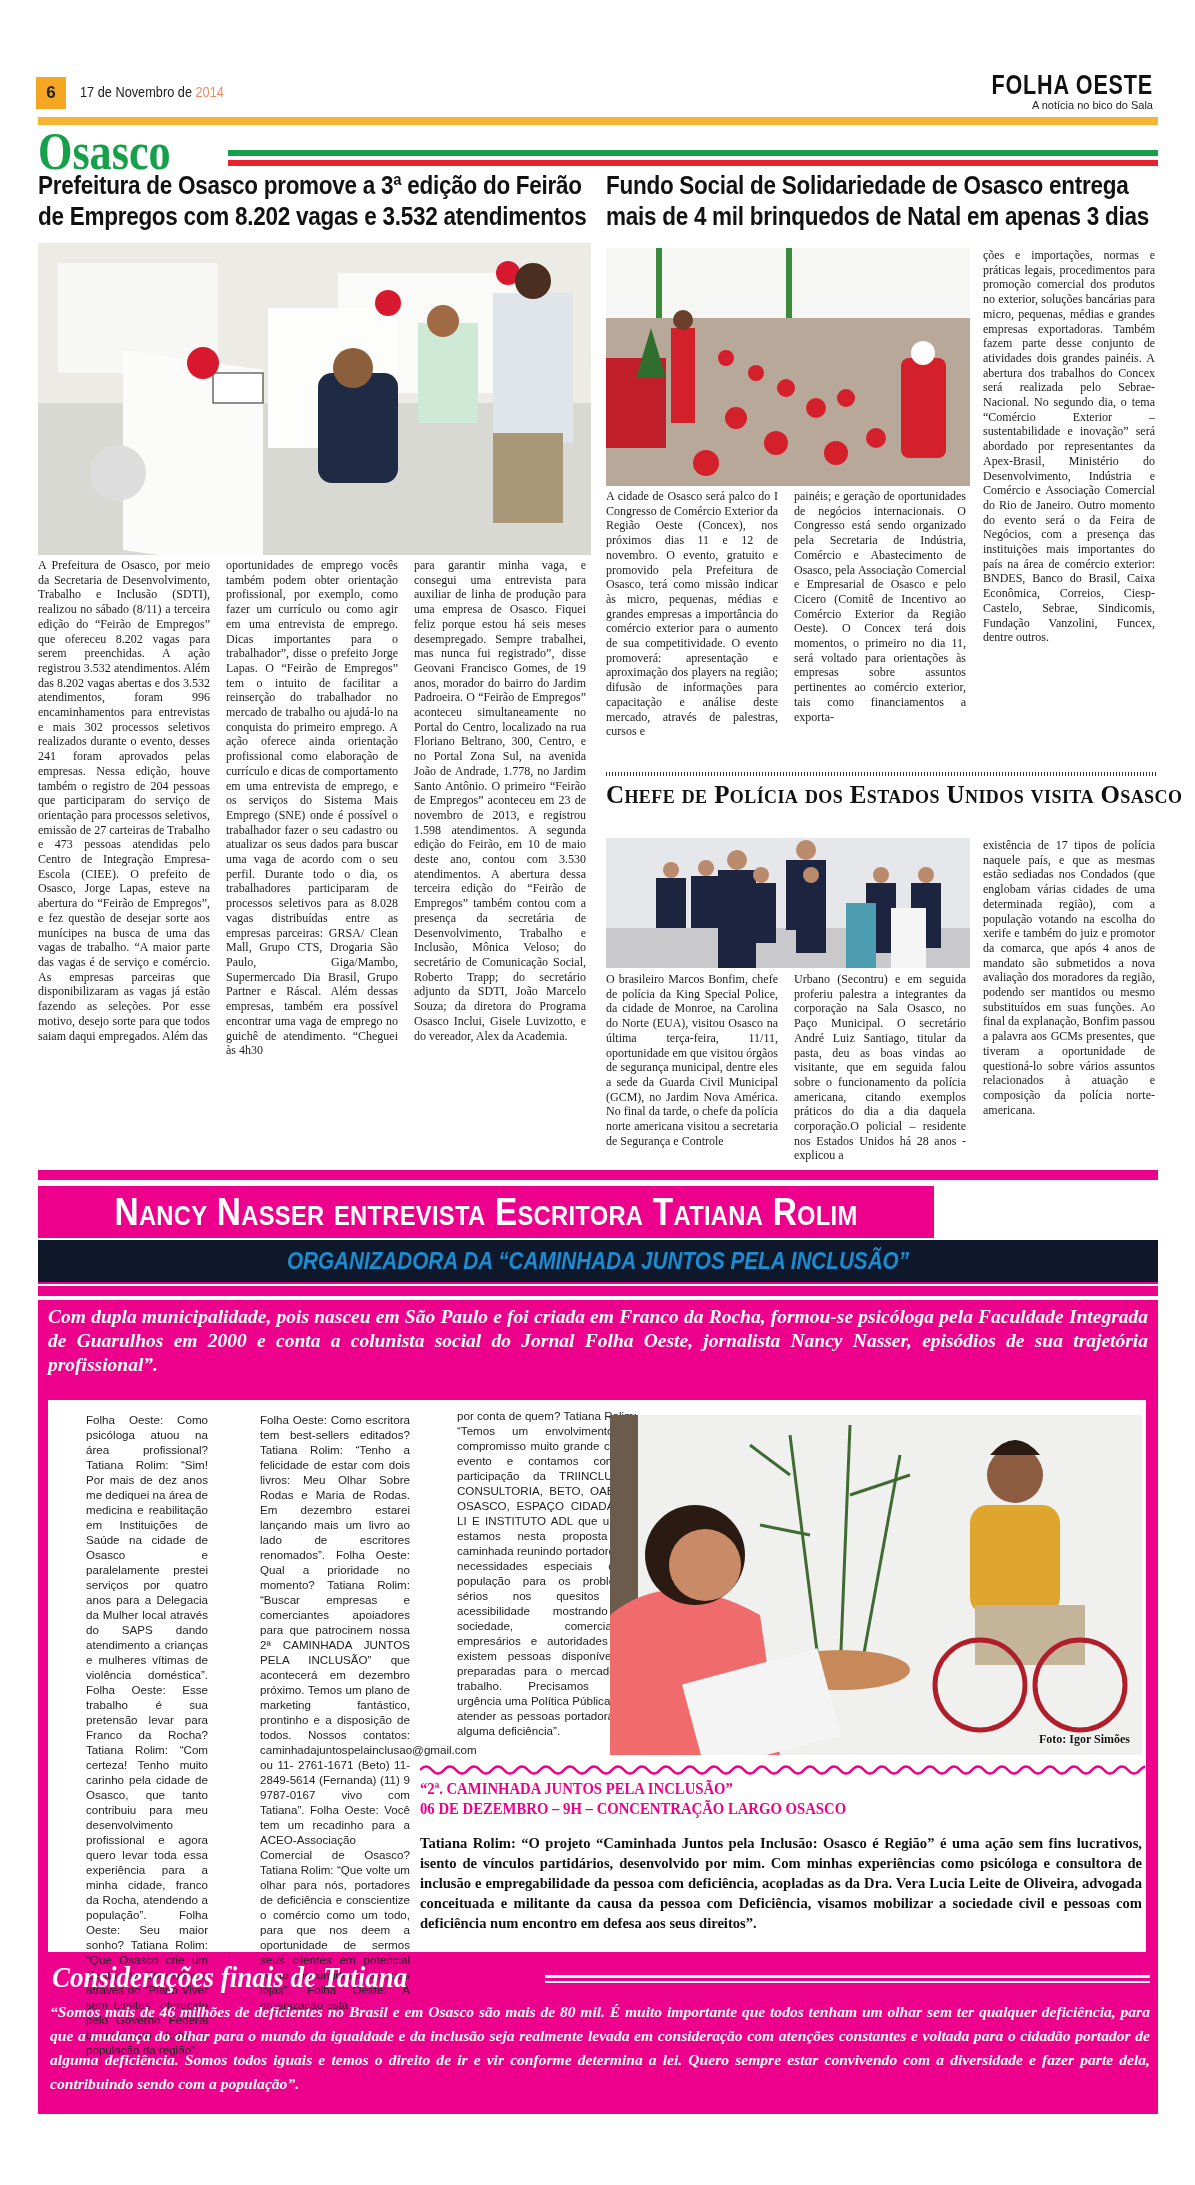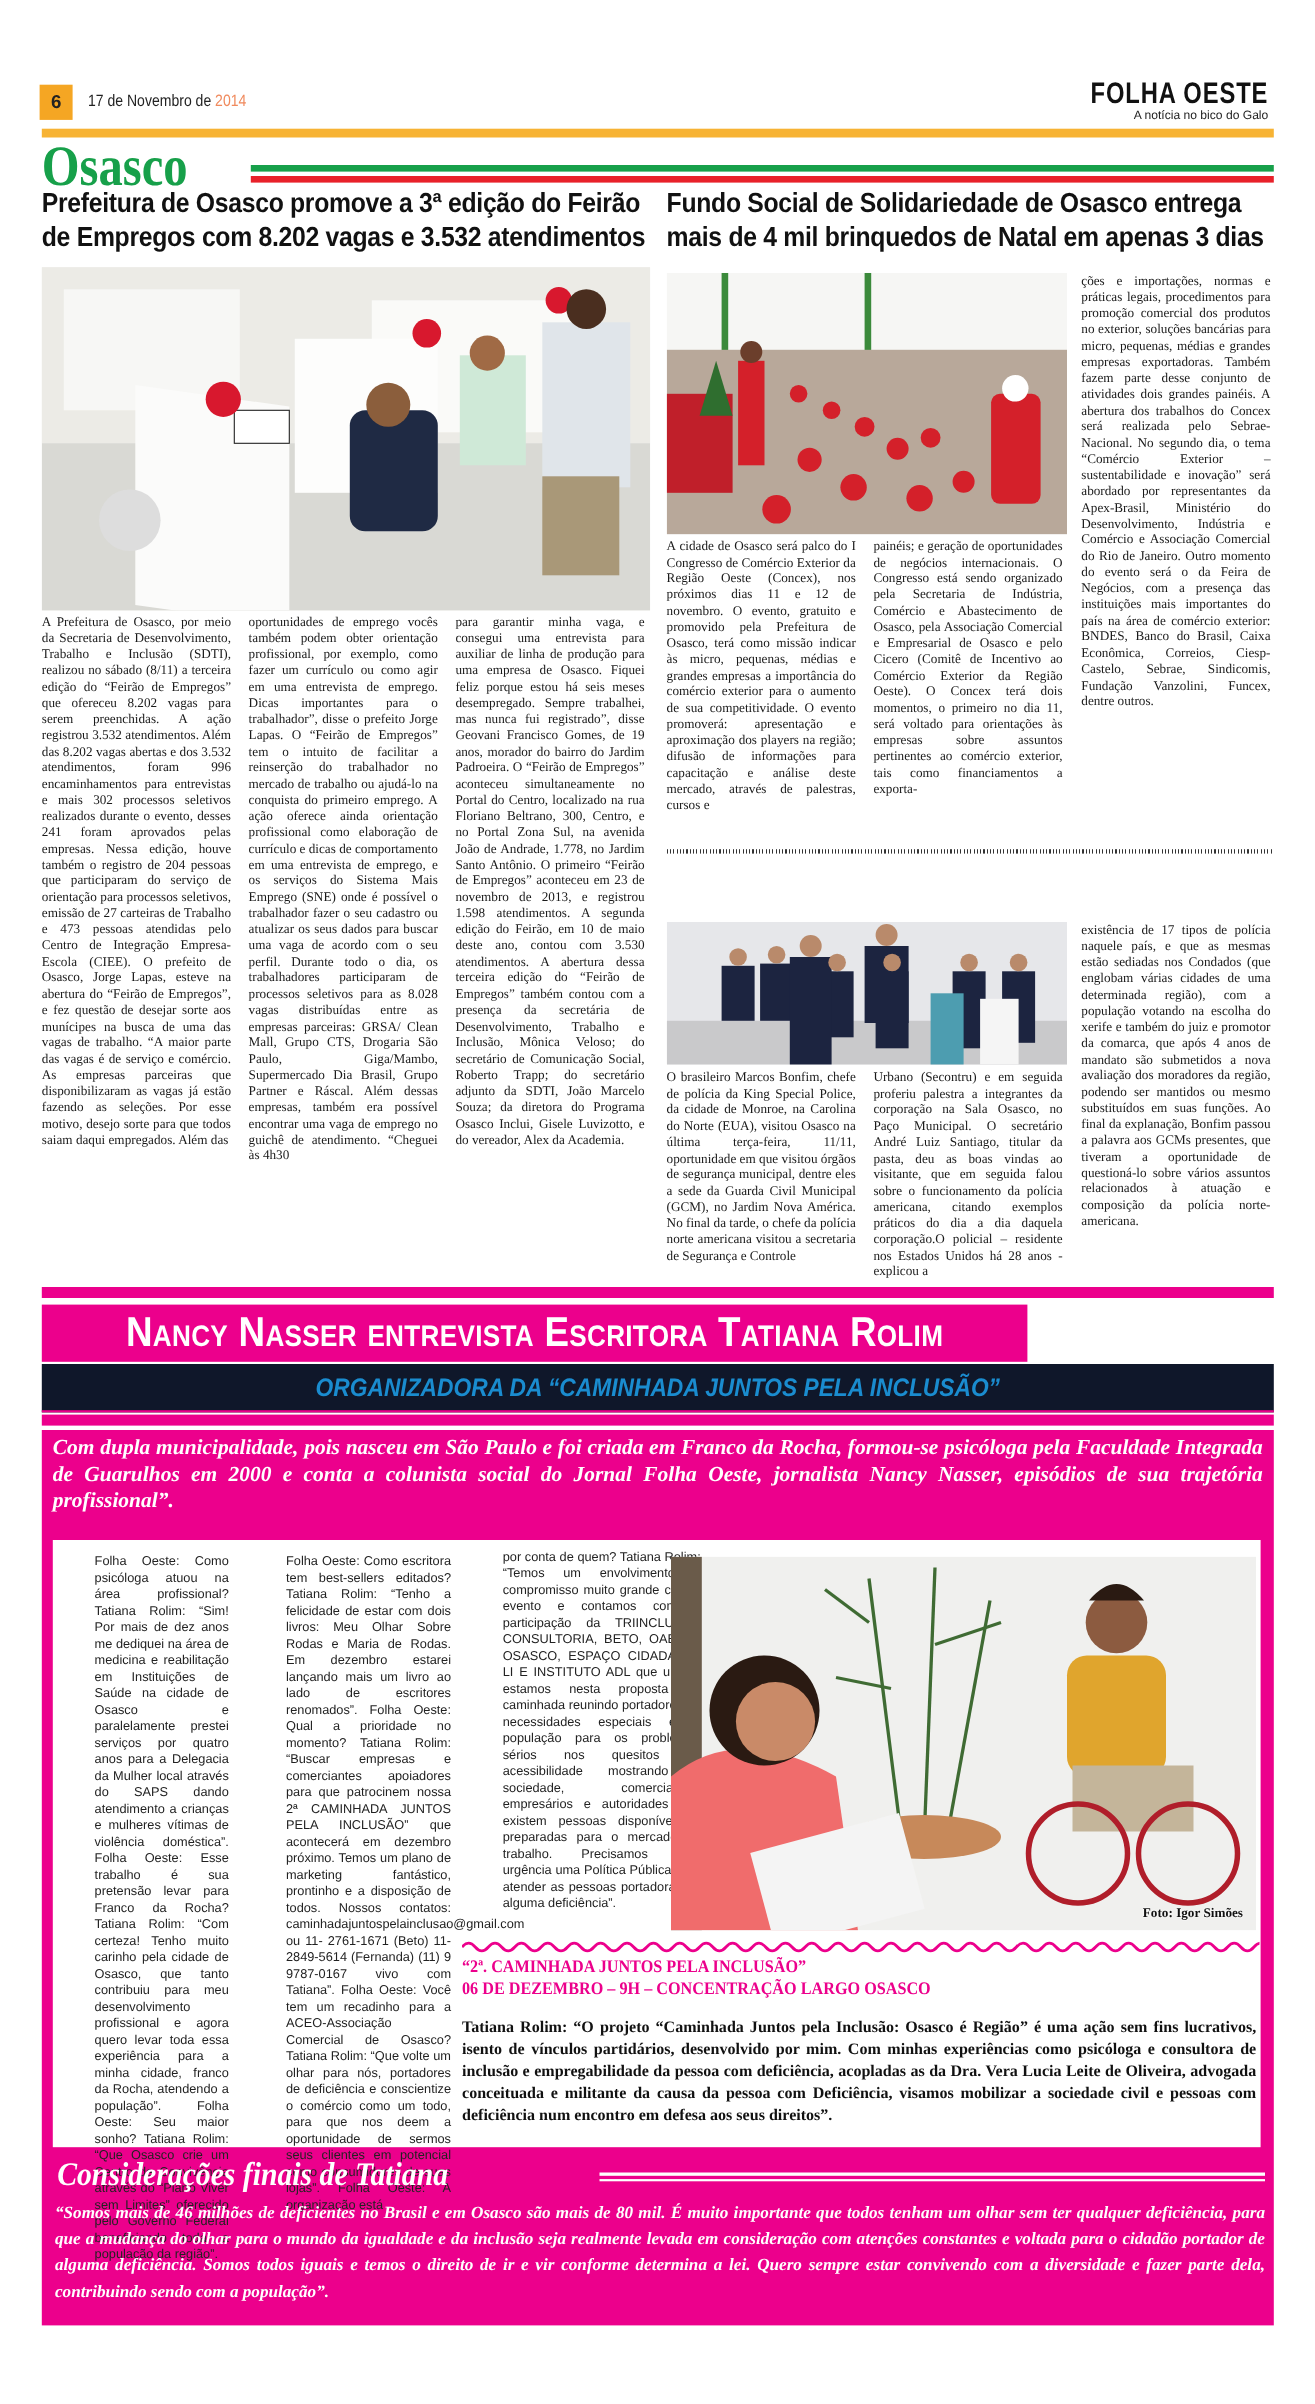--- a/index.html
+++ b/index.html
@@ -25,21 +25,21 @@
   .pink{background:#ec008c;}
   .sans-body{font-family:"Liberation Sans",sans-serif;font-size:11.6px;line-height:15px;text-align:justify;color:#222;margin-left:32px;}
 </style>
 </head>
 <body>
 
 <div class="abs pagenum">6</div>
 <div class="abs date"><span>17 de Novembro de</span> <span class="yr">2014</span></div>
 <div class="abs brand">
   <span class="name">FOLHA OESTE</span>
-  <span class="tag">A notícia no bico do Galo</span>
+  <span class="tag">A notícia no bico do Sala</span>
 </div>
 <div class="abs orange-bar"></div>
 <div class="abs section">Osasco</div>
 <div class="abs line-green"></div>
 <div class="abs line-red"></div>
 
 <div class="abs headline" style="left:38px;top:170px;">
   <div>Prefeitura de Osasco promove a 3ª edição do Feirão</div>
   <div>de Empregos com 8.202 vagas e 3.532 atendimentos</div>
 </div>
@@ -101,20 +101,21 @@
     <polygon points="45,80 60,130 30,130" fill="#2f6e2f"></polygon>
   </svg>
 </div>
 <div class="abs body-text" style="left:606px;top:489px;width:172px;">A cidade de Osasco será palco do I Congresso de Comércio Exterior da Região Oeste (Concex), nos próximos dias 11 e 12 de novembro. O evento, gratuito e promovido pela Prefeitura de Osasco, terá como missão indicar às micro, pequenas, médias e grandes empresas a importância do comércio exterior para o aumento de sua competitividade. O evento promoverá: apresentação e aproximação dos players na região; difusão de informações para capacitação e análise deste mercado, através de palestras, cursos e</div>
 <div class="abs body-text" style="left:794px;top:489px;width:172px;">painéis; e geração de oportunidades de negócios internacionais. O Congresso está sendo organizado pela Secretaria de Indústria, Comércio e Abastecimento de Osasco, pela Associação Comercial e Empresarial de Osasco e pelo Cicero (Comitê de Incentivo ao Comércio Exterior da Região Oeste). O Concex terá dois momentos, o primeiro no dia 11, será voltado para orientações às empresas sobre assuntos pertinentes ao comércio exterior, tais como financiamentos a exporta-</div>
 <div class="abs body-text" style="left:983px;top:248px;width:172px;">ções e importações, normas e práticas legais, procedimentos para promoção comercial dos produtos no exterior, soluções bancárias para micro, pequenas, médias e grandes empresas exportadoras. Também fazem parte desse conjunto de atividades dois grandes painéis. A abertura dos trabalhos do Concex será realizada pelo Sebrae-Nacional. No segundo dia, o tema “Comércio Exterior – sustentabilidade e inovação” será abordado por representantes da Apex-Brasil, Ministério do Desenvolvimento, Indústria e Comércio e Associação Comercial do Rio de Janeiro. Outro momento do evento será o da Feira de Negócios, com a presença das instituições mais importantes do país na área de comércio exterior: BNDES, Banco do Brasil, Caixa Econômica, Correios, Ciesp-Castelo, Sebrae, Sindicomis, Fundação Vanzolini, Funcex, dentre outros.</div>
 
 <div class="abs dots" style="left:606px;top:772px;width:552px;"></div>
 
 <div class="abs smallcaps" style="left:606px;top:781px;">
+  <div>Chefe de Polícia dos Estados Unidos visita Osasco</div>
 </div>
 <div class="abs photo" style="left:606px;top:838px;width:364px;height:130px;">
   <svg width="364" height="130" viewBox="0 0 364 130">
     <rect width="364" height="130" fill="#e6e7ea"></rect>
     <rect x="0" y="90" width="364" height="40" fill="#c9c9cb"></rect>
     <g fill="#1c2440">
       <rect x="50" y="40" width="30" height="50"></rect>
         <rect x="85" y="38" width="30" height="52"></rect>
         <rect x="140" y="45" width="30" height="60"></rect>
       <rect x="190" y="45" width="30" height="70"></rect>

